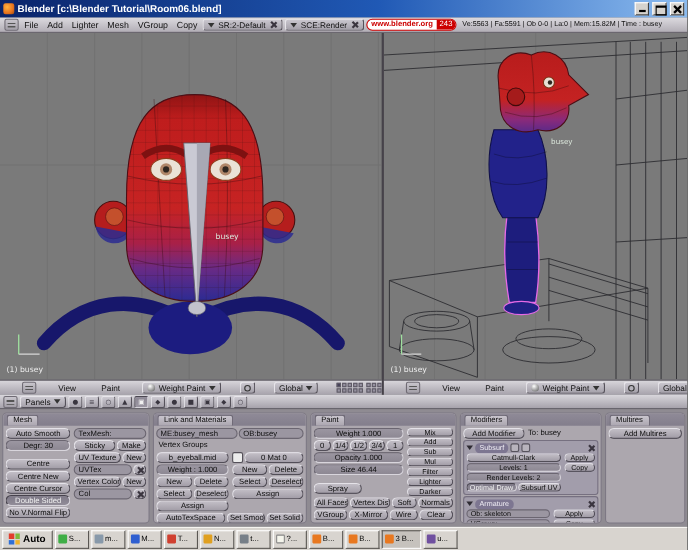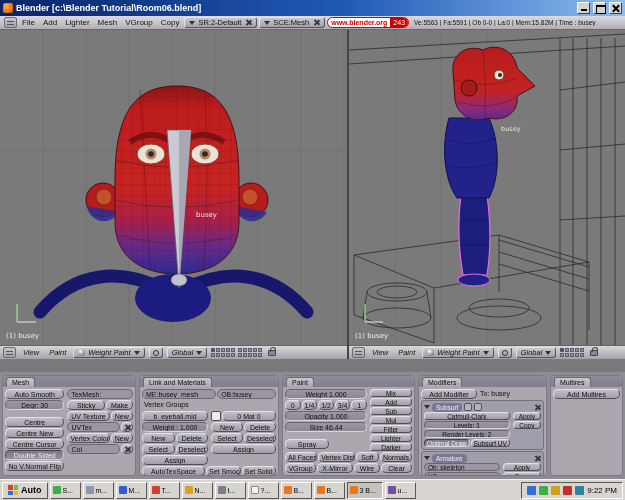--- a/index.html
+++ b/index.html
@@ -40,22 +40,22 @@
   .stats{font-size:6.5px;margin-left:3px;overflow:hidden;}
 
   
   .vp{position:absolute;top:30px;height:315px;overflow:hidden;background:#7a7a7a;}
   .vp.left{left:0;width:347px;}
   .vp.right{left:349px;width:276px;}
   .vp-div{position:absolute;left:347px;top:30px;width:2px;height:329px;background:#46424a;}
 
   
   .vph{position:absolute;height:14px;top:345px;background:linear-gradient(#d8d6db,#a6a2ab);
-    border-top:1px solid #67636c;display:flex;align-items:center;gap:4px;padding:0 3px;
-    font-size:7.5px;overflow:hidden;color:#111;font-style:italic;}
+    border-top:1px solid #67636c;display:flex;align-items:center;gap:17px;padding:0 20px;
+    font-size:7.5px;overflow:hidden;color:#111;}
   .vph.left{left:0;width:347px;}
   .vph.right{left:349px;width:276px;}
   .sph{width:7px;height:7px;border-radius:50%;flex:none;
     background:radial-gradient(circle at 35% 30%,#fff,#b9b9b9 40%,#555);}
   .icbtn{height:11px;width:14px;background:linear-gradient(#ccc9d1,#a4a0a9);border:1px solid;
     border-color:#e8e6eb #56525b #56525b #e8e6eb;border-radius:3px;display:flex;align-items:center;justify-content:center;flex:none;}
   .icbtn .c{width:6px;height:6px;border-radius:50%;border:1px solid #333;background:#b5b2ba;}
   .layers{display:flex;gap:3px;flex:none;}
   .lgrp{display:grid;grid-template-columns:repeat(5,4px);grid-template-rows:4px 4px;gap:1px;}
   .lgrp i{background:#9692a0;border:1px solid #5f5b66;display:block;}
@@ -148,21 +148,21 @@
     <span class="menu-item">Mesh</span>
     <span class="menu-item">VGroup</span>
     <span class="menu-item">Copy</span>
     <span class="dd">
       <span class="caret"></span>
       <span>SR:2-Default</span>
       <span class="xic"></span>
     </span>
     <span class="dd">
       <span class="caret"></span>
-      <span>SCE:Mesh</span>
+      <span>SCE:Render</span>
       <span class="xic"></span>
     </span>
     <span class="badge">
       <span class="bt">www.blender.org</span>
       <span class="bn">243</span>
     </span>
     <span class="stats">Ve:5563 | Fa:5591 | Ob 0-0 | La:0 | Mem:15.82M | Time : busey</span>
   </div>
 
   <div class="vp left">
@@ -351,20 +351,38 @@
           <i></i>
           <i></i>
           <i></i>
           <i></i>
           <i></i>
         </span>
     </span>
     <span class="lock"></span>
   </div>
 
+  <div class="btnsh">
+    <span class="hdr-ic"></span>
+    <span class="dd">
+      <span>Panels</span>
+      <span class="caret"></span>
+    </span>
+    <span class="sqic g g1"></span>
+    <span class="sqic g g7"></span>
+    <span class="sqic g g5"></span>
+    <span class="sqic g g2"></span>
+    <span class="sqic g g6 on"></span>
+    <span class="sqic g g4"></span>
+    <span class="sqic g g1"></span>
+    <span class="sqic g g3"></span>
+    <span class="sqic g g6"></span>
+    <span class="sqic g g4"></span>
+    <span class="sqic g g5"></span>
+  </div>
 
   <div class="barea">
 
     <div class="panel p-mesh">
       <div class="phead">
           <span class="ptab">Mesh</span>
         </div>
       <div class="pbody">
         <div class="cols">
           <div class="col" style="width:62px;">
@@ -612,23 +630,15 @@
         <span>B...</span>
       </div>
     <div class="titem on" style="width:36px;">
         <span class="tic c9"></span>
         <span>3 B...</span>
       </div>
     <div class="titem">
         <span class="tic c10"></span>
         <span>u...</span>
       </div>
-    <div class="tray">
-      <span class="tic2 k0"></span>
-      <span class="tic2 k1"></span>
-      <span class="tic2 k2"></span>
-      <span class="tic2 k3"></span>
-      <span class="tic2 k4"></span>
-      <span>9:22 PM</span>
-    </div>
   </div>
 
 </div>
 
 </body></html>

